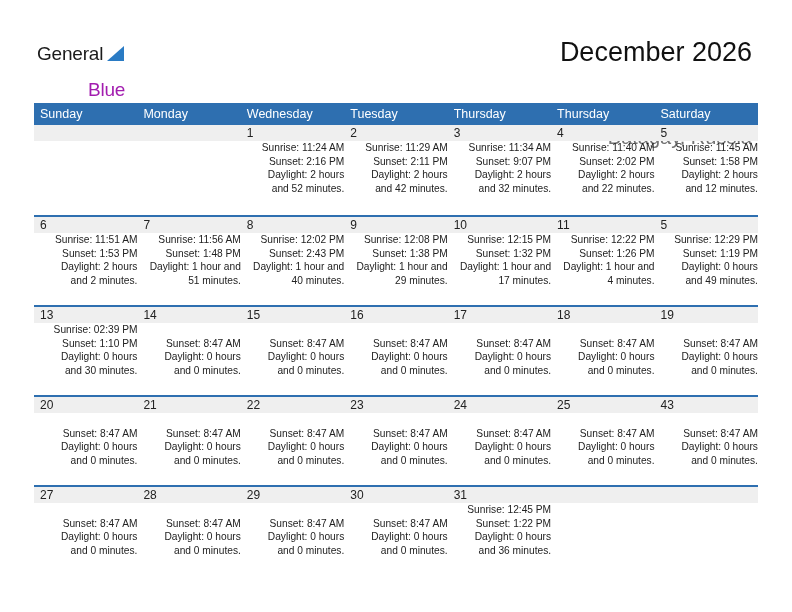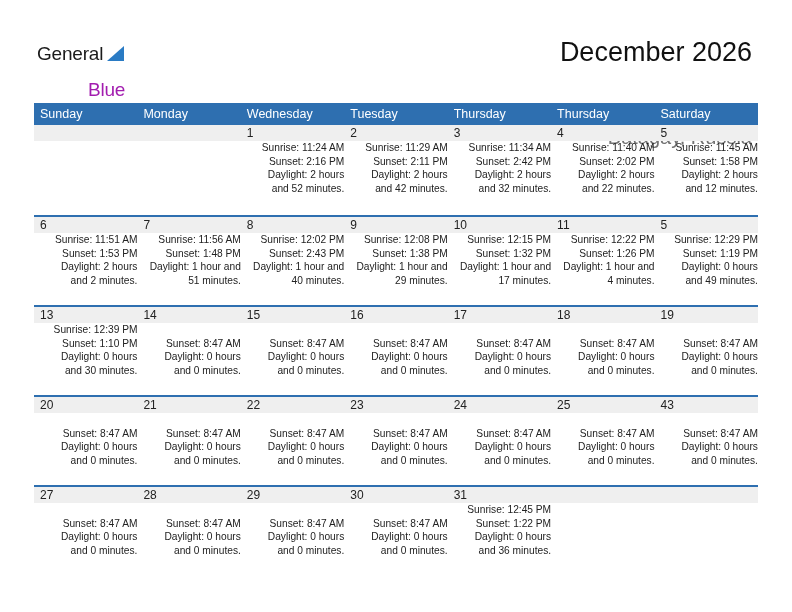--- a/index.html
+++ b/index.html
@@ -74,21 +74,21 @@
             <span class="line">and 52 minutes.</span>
           </div>
           <div class="cell">
             <span class="line">Sunrise: 11:29 AM</span>
             <span class="line">Sunset: 2:11 PM</span>
             <span class="line">Daylight: 2 hours</span>
             <span class="line">and 42 minutes.</span>
           </div>
           <div class="cell">
             <span class="line">Sunrise: 11:34 AM</span>
-            <span class="line">Sunset: 2:42 PM</span>
+            <span class="line">Sunset: 9:07 PM</span>
             <span class="line">Daylight: 2 hours</span>
             <span class="line">and 32 minutes.</span>
           </div>
           <div class="cell">
             <span class="line">Sunrise: 11:40 AM</span>
             <span class="line">Sunset: 2:02 PM</span>
             <span class="line">Daylight: 2 hours</span>
             <span class="line">and 22 minutes.</span>
           </div>
           <div class="cell">
@@ -159,21 +159,21 @@
           <div class="dnum">13</div>
           <div class="dnum">14</div>
           <div class="dnum">15</div>
           <div class="dnum">16</div>
           <div class="dnum">17</div>
           <div class="dnum">18</div>
           <div class="dnum">19</div>
         </div>
         <div class="info">
           <div class="cell">
-            <span class="line">Sunrise: 12:39 PM</span>
+            <span class="line">Sunrise: 02:39 PM</span>
             <span class="line">Sunset: 1:10 PM</span>
             <span class="line">Daylight: 0 hours</span>
             <span class="line">and 30 minutes.</span>
           </div>
           <div class="cell">
             <span class="line"></span>
             <span class="line">Sunset: 8:47 AM</span>
             <span class="line">Daylight: 0 hours</span>
             <span class="line">and 0 minutes.</span>
           </div>

